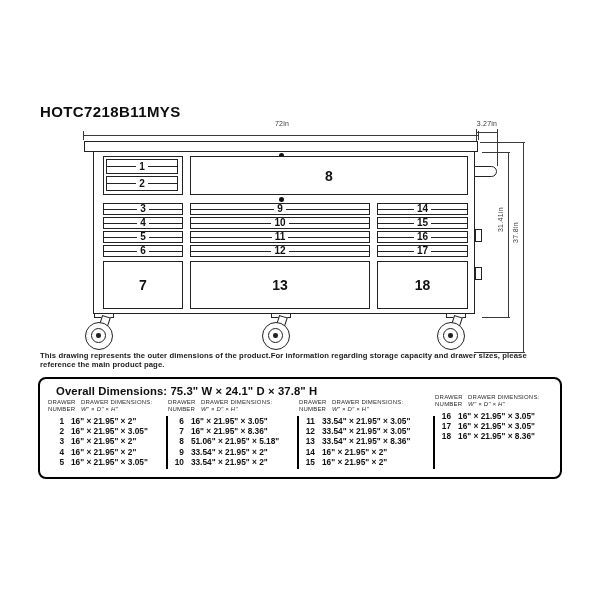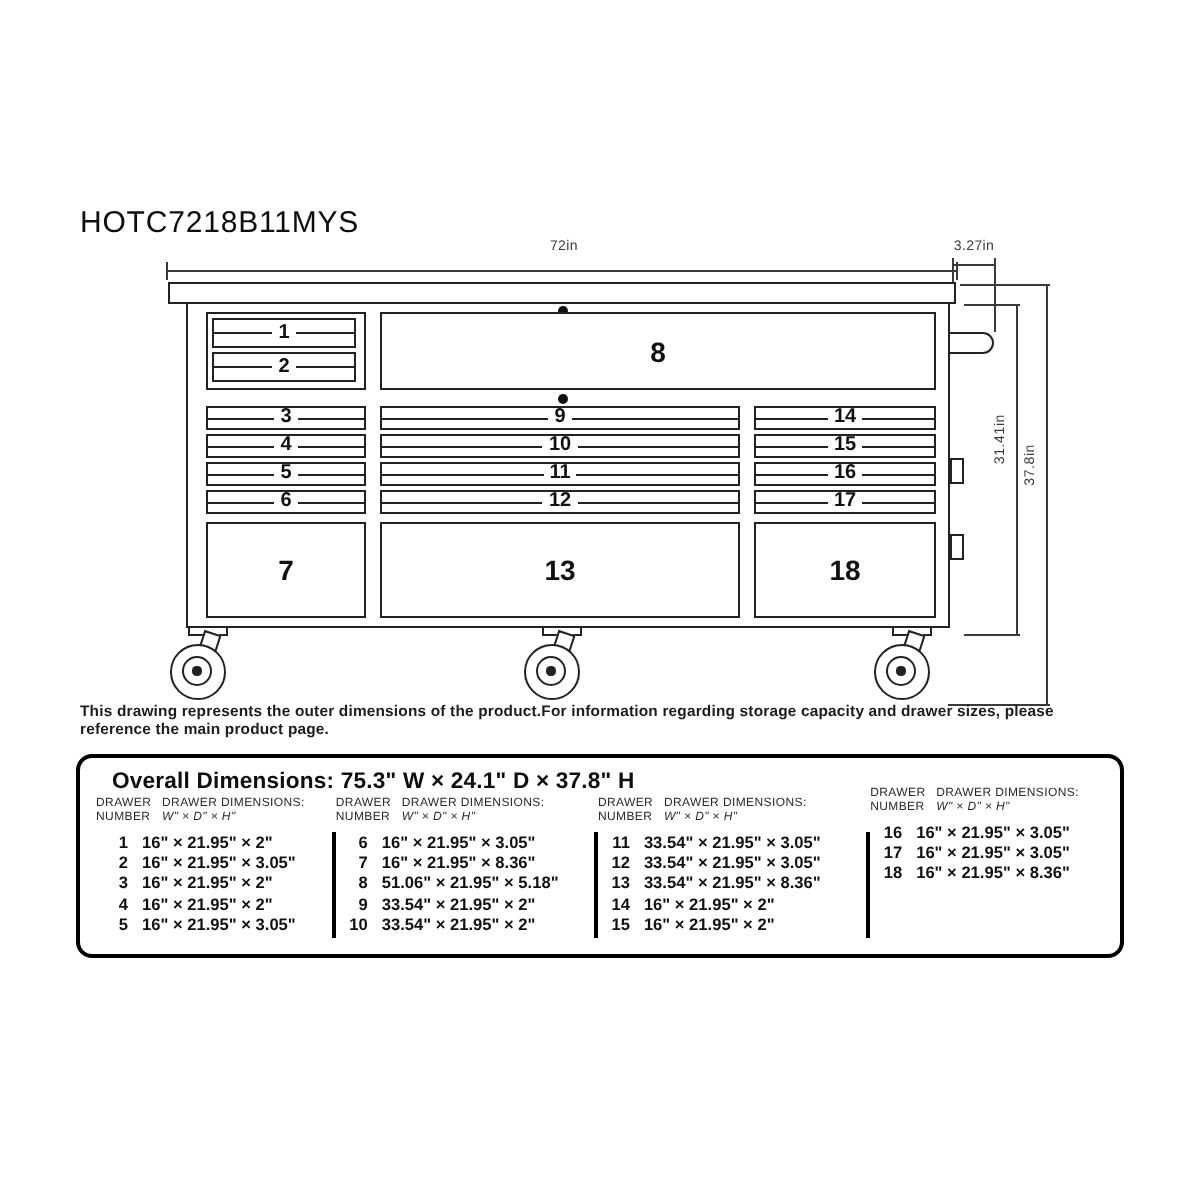--- a/index.html
+++ b/index.html
@@ -2,21 +2,21 @@
 <html><head>
 <meta charset="utf-8">
 <style>
   html,body{margin:0;padding:0;}
   body{
     width:600px;height:600px;background:#ffffff;position:relative;overflow:hidden;
     font-family:"Liberation Sans","DejaVu Sans",sans-serif;color:#111;
   }
   .abs{position:absolute;box-sizing:border-box;}
   .title{
-    position:absolute;left:40px;top:103px;margin:0;font-size:15px;font-weight:400;
+    position:absolute;left:40px;top:103px;margin:0;font-size:15px;font-weight:700;
     letter-spacing:.4px;color:#0d0d0d;
   }
   
   .hline{position:absolute;height:0;border-top:1px solid #3a3a3a;}
   .vline{position:absolute;width:0;border-left:1px solid #3a3a3a;}
   .box{position:absolute;border:1.4px solid #222;background:#fff;box-sizing:border-box;}
   .dim-label{position:absolute;font-size:7px;color:#3a3a3a;letter-spacing:.2px;}
   .vdim-label{
     position:absolute;font-size:7px;color:#3a3a3a;letter-spacing:.3px;
     writing-mode:vertical-rl;transform:rotate(180deg);

